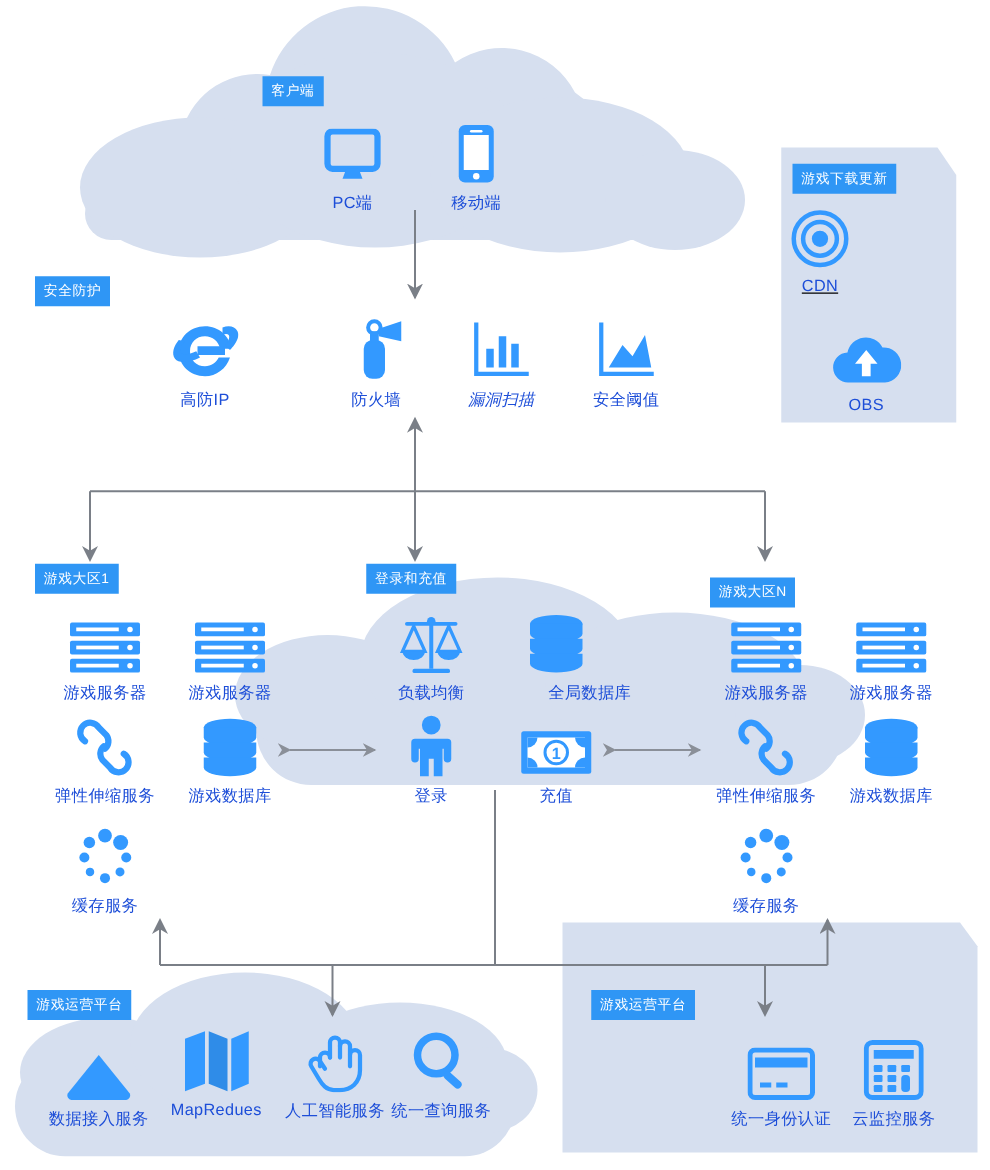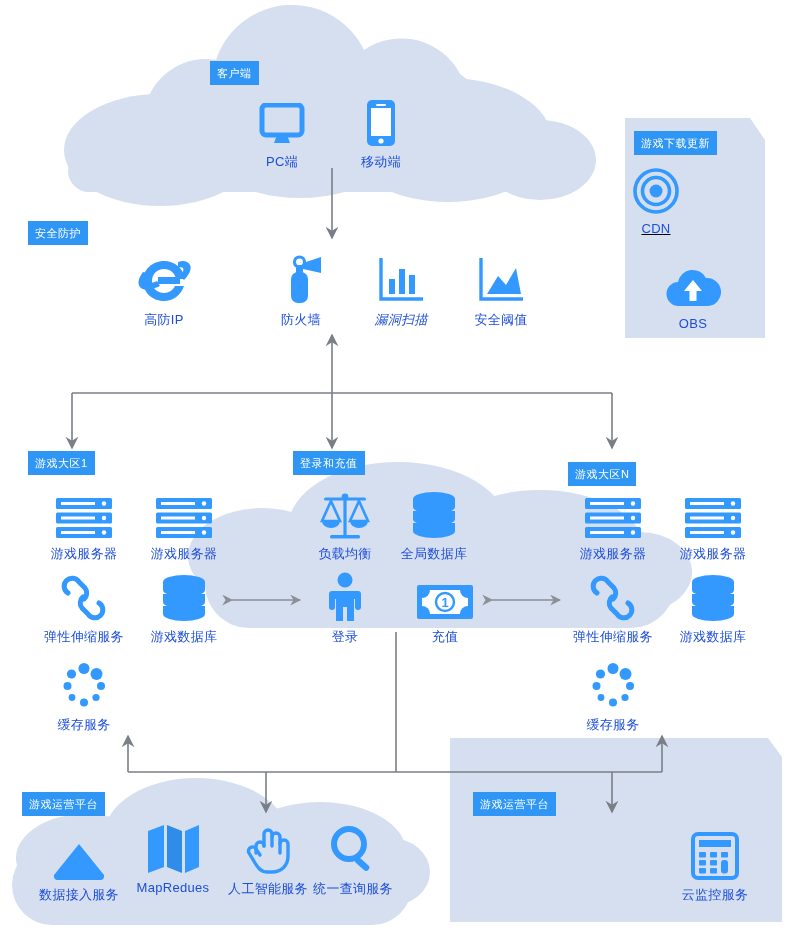--- a/index.html
+++ b/index.html
@@ -263,21 +263,21 @@
         <rect x="12" y="44" width="30" height="3.4" rx="1.5" fill="#3399ff"></rect>
         <rect x="6" y="6.5" width="42" height="3" rx="1.5" fill="#3399ff"></rect>
         <path d="M13,10 L4,30 h18 Z" fill="none" stroke="#3399ff" stroke-width="2.6"></path>
         <path d="M4,30 a9,7 0 0 0 18,0 Z" fill="#3399ff"></path>
         <path d="M41,10 L32,30 h18 Z" fill="none" stroke="#3399ff" stroke-width="2.6"></path>
         <path d="M32,30 a9,7 0 0 0 18,0 Z" fill="#3399ff"></path>
       </svg>
     </div>
     <div class="cap">负载均衡</div>
   </div>
-  <div class="node nodew" style="left:374px;top:487px;">
+  <div class="node nodew" style="left:385px;top:487px;text-align:right;">
     <div class="ico">
       <svg width="50" height="48" viewBox="0 0 50 48">
         <ellipse cx="25" cy="8" rx="21" ry="7" fill="#3399ff"></ellipse>
         <path d="M4,8 v8 a21,7 0 0 0 42,0 v-8 Z" fill="#3399ff"></path>
         <path d="M4,20 v8 a21,7 0 0 0 42,0 v-8 Z" fill="#3399ff"></path>
         <path d="M4,32 v8 a21,7 0 0 0 42,0 v-8 Z" fill="#3399ff"></path>
       </svg>
     </div>
     <div class="cap">全局数据库</div>
   </div>
@@ -410,20 +410,31 @@
   <div class="node nodew" style="left:293px;top:822px;">
     <div class="ico">
       <svg width="50" height="50" viewBox="0 0 50 50">
         <circle cx="21" cy="20" r="15" fill="none" stroke="#3399ff" stroke-width="6"></circle>
         <rect x="30" y="32" width="17" height="6.5" rx="3.2" fill="#3399ff" transform="rotate(42 30 32)"></rect>
       </svg>
     </div>
     <div class="cap">统一查询服务</div>
   </div>
 
+  <div class="node nodew" style="left:565px;top:828px;">
+    <div class="ico">
+      <svg width="54" height="42" viewBox="0 0 54 42">
+        <rect x="2" y="2" width="50" height="38" rx="4" fill="none" stroke="#3399ff" stroke-width="4"></rect>
+        <rect x="6" y="8" width="42" height="8" fill="#3399ff"></rect>
+        <rect x="10" y="28" width="9" height="4" fill="#3399ff"></rect>
+        <rect x="23" y="28" width="9" height="4" fill="#3399ff"></rect>
+      </svg>
+    </div>
+    <div class="cap">统一身份认证</div>
+  </div>
   <div class="node nodew" style="left:655px;top:828px;">
     <div class="ico">
       <svg width="48" height="48" viewBox="0 0 48 48">
         <rect x="2" y="2" width="44" height="44" rx="5" fill="none" stroke="#3399ff" stroke-width="4"></rect>
         <rect x="8" y="8" width="32" height="7" fill="#3399ff"></rect>
         <g fill="#3399ff">
           <rect x="8" y="20" width="7" height="5.5" rx="1"></rect>
             <rect x="19" y="20" width="7" height="5.5" rx="1"></rect>
             <rect x="30" y="20" width="7" height="5.5" rx="1"></rect>
           <rect x="8" y="28" width="7" height="5.5" rx="1"></rect>

